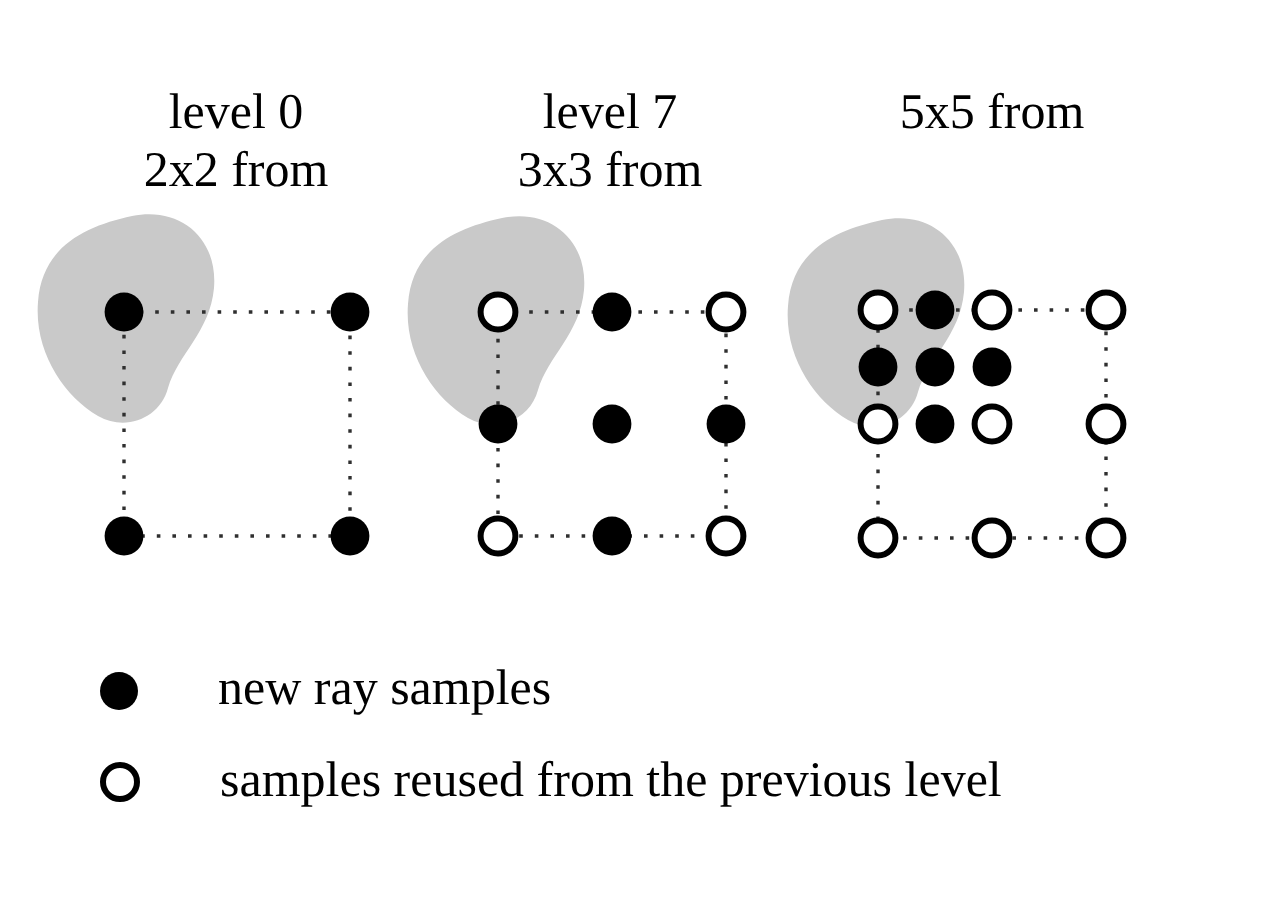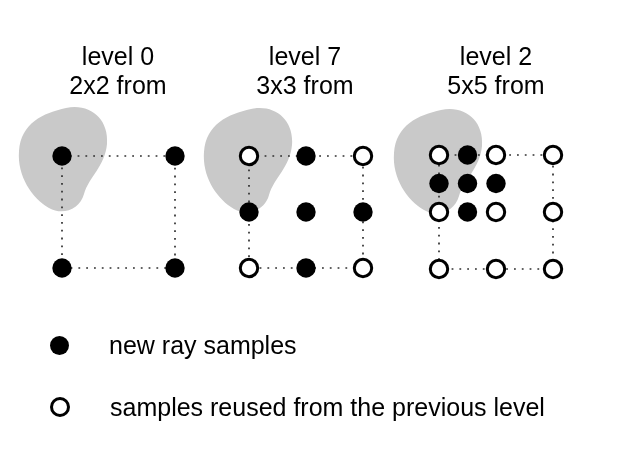--- a/index.html
+++ b/index.html
@@ -6,21 +6,21 @@
     margin: 0;
     padding: 0;
     background: #ffffff;
   }
   #stage {
     position: relative;
     width: 640px;
     height: 453px;
     background: #ffffff;
     overflow: hidden;
-    font-family: Liberation Sans, sans-serif;
+    font-family: Liberation Serif, serif;
     color: #000000;
   }
   #diagram-svg {
     position: absolute;
     left: 0;
     top: 0;
   }
   .panel-title {
     position: absolute;
     top: 42px;
@@ -32,21 +32,21 @@
   }
   .legend-row {
     position: absolute;
     left: 50px;
     display: flex;
     align-items: center;
     height: 30px;
     gap: 40px;
   }
   .legend-row.row-0 { top: 330px; }
-  .legend-row.row-1 { top: 376px; margin-top: 16px; }
+  .legend-row.row-1 { top: 376px; }
   .legend-marker {
     display: inline-block;
     box-sizing: border-box;
     width: 19px;
     height: 19px;
     border-radius: 50%;
     flex: 0 0 auto;
   }
   .legend-marker.marker-new {
     background: #000000;
@@ -108,21 +108,20 @@
     <div>level 0</div>
     <div>2x2 from</div>
   </div>
 
   <div class="panel-title" style="left: 305px;">
     <div>level 7</div>
     <div>3x3 from</div>
   </div>
 
   <div class="panel-title" style="left: 496px;">
-    <div>level 2</div>
     <div>5x5 from</div>
   </div>
 
   <div class="legend-row row-0">
     <span class="legend-marker marker-new"></span>
     <span class="legend-label">new ray samples</span>
   </div>
 
   <div class="legend-row row-1">
     <span class="legend-marker marker-reused"></span>

